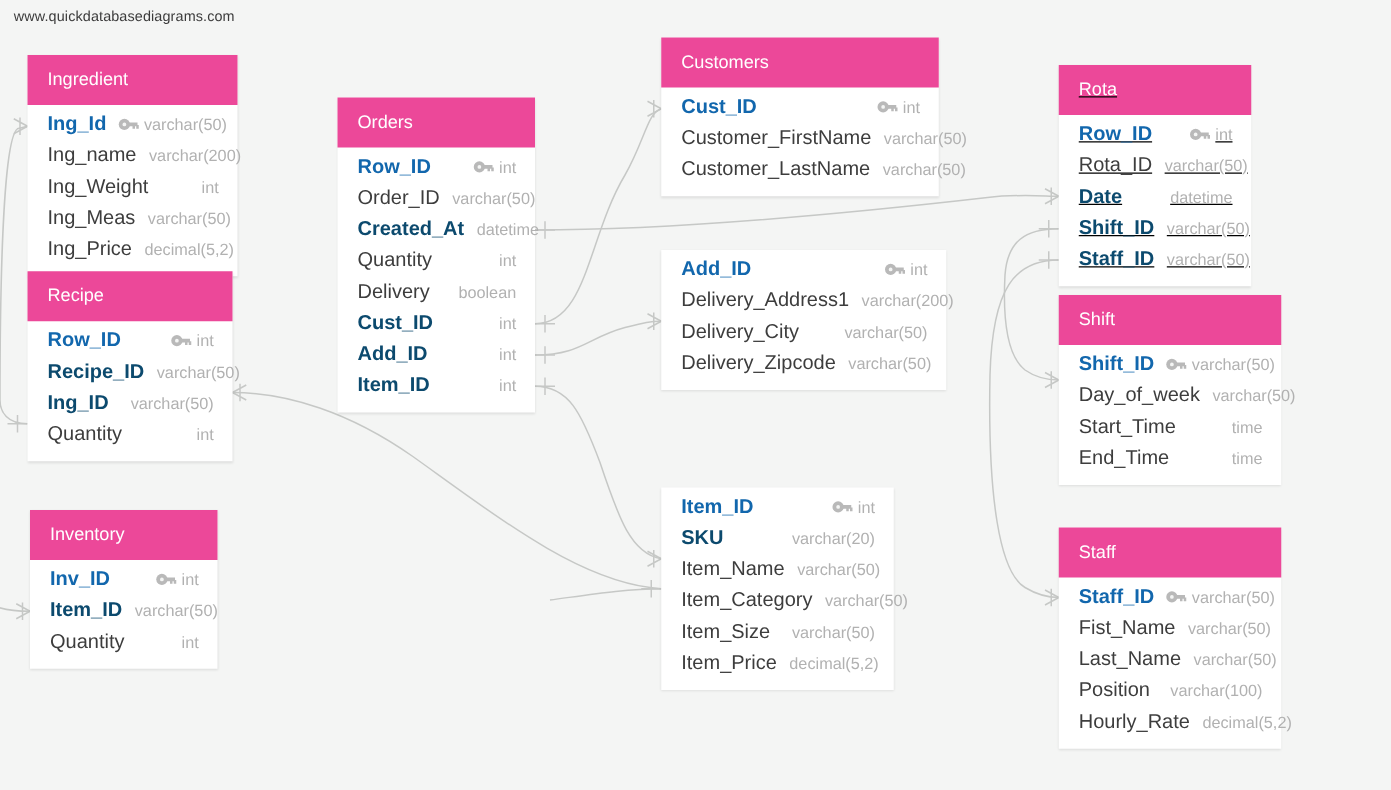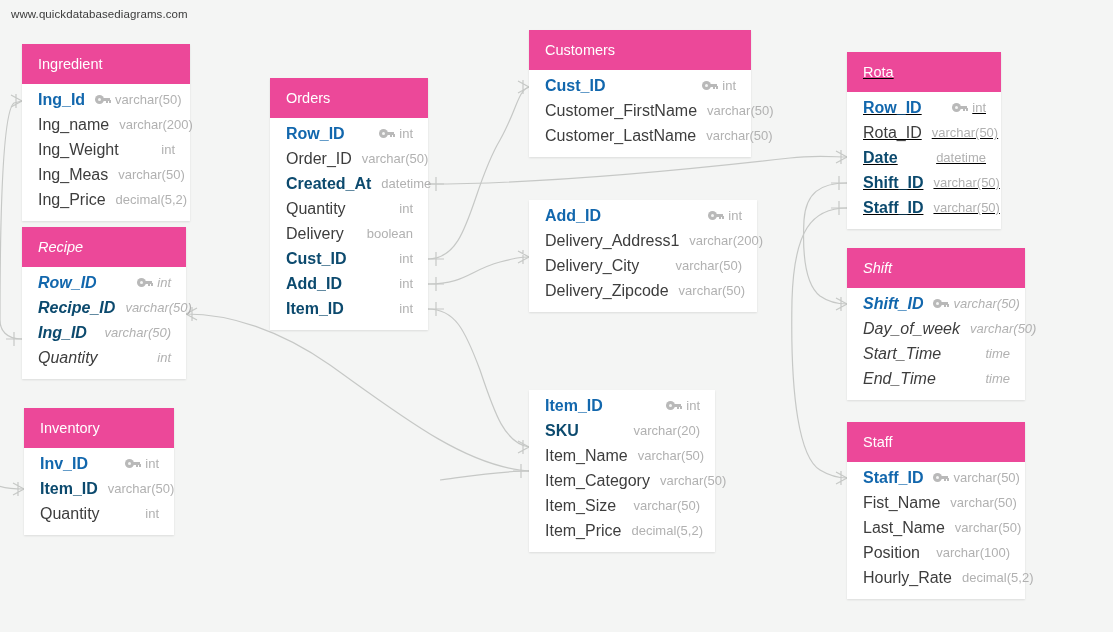--- a/index.html
+++ b/index.html
@@ -191,21 +191,21 @@
             <span class="spacer"></span>
             <span class="ftype">varchar(50)</span>
           </div>
           <div class="row">
             <span class="fname">Ing_Price</span>
             <span class="spacer"></span>
             <span class="ftype">decimal(5,2)</span>
           </div>
         </div>
       </div>
-      <div class="table" style="left: 22px; top: 227px; width: 164px; font-style: italic;">
+      <div class="table" style="left: 22px; top: 217px; width: 164px;">
         <div class="tbl-head">Recipe</div>
         <div class="tbl-body">
           <div class="row pk">
             <span class="fname">Row_ID</span>
             <span class="spacer"></span>
             <span class="keyicon">
               <span class="kcirc"></span>
               <span class="kshaft"></span>
               <span class="ktooth1"></span>
               <span class="ktooth2"></span>
@@ -431,21 +431,21 @@
             <span class="spacer"></span>
             <span class="ftype">varchar(50)</span>
           </div>
           <div class="row fk">
             <span class="fname">Staff_ID</span>
             <span class="spacer"></span>
             <span class="ftype">varchar(50)</span>
           </div>
         </div>
       </div>
-      <div class="table" style="left: 847px; top: 248px; width: 178px; font-style: italic;">
+      <div class="table" style="left: 847px; top: 236px; width: 178px;">
         <div class="tbl-head">Shift</div>
         <div class="tbl-body">
           <div class="row pk">
             <span class="fname">Shift_ID</span>
             <span class="spacer"></span>
             <span class="keyicon">
               <span class="kcirc"></span>
               <span class="kshaft"></span>
               <span class="ktooth1"></span>
               <span class="ktooth2"></span>

